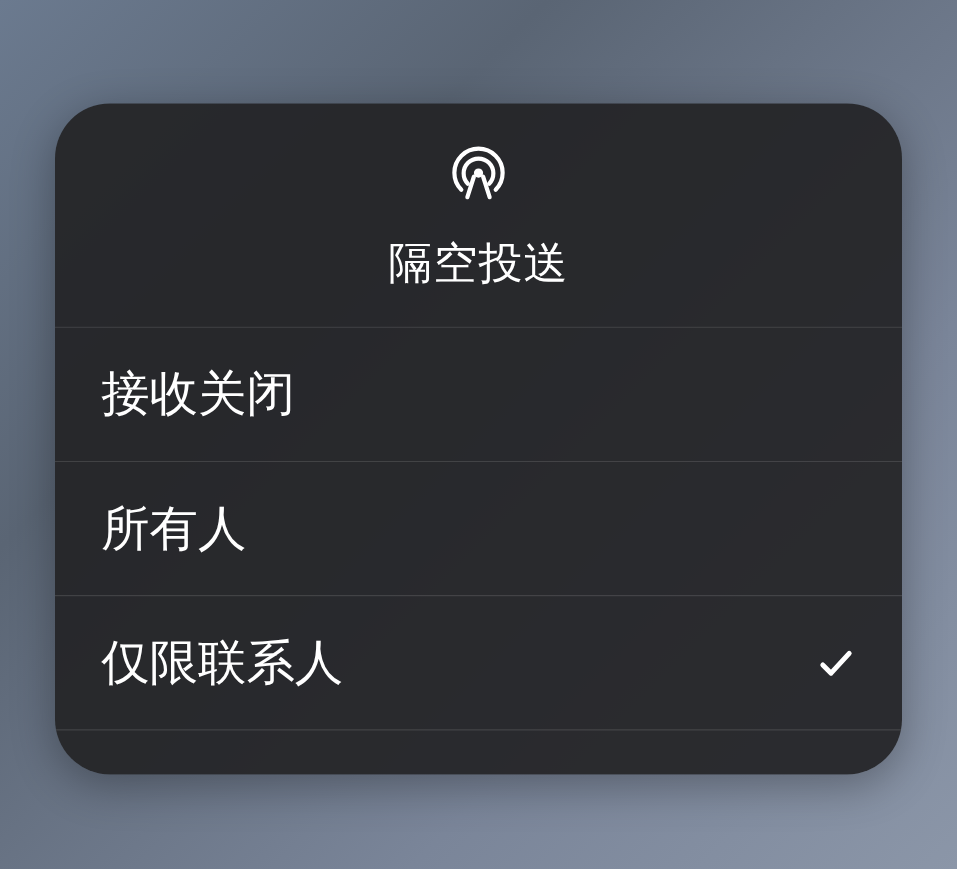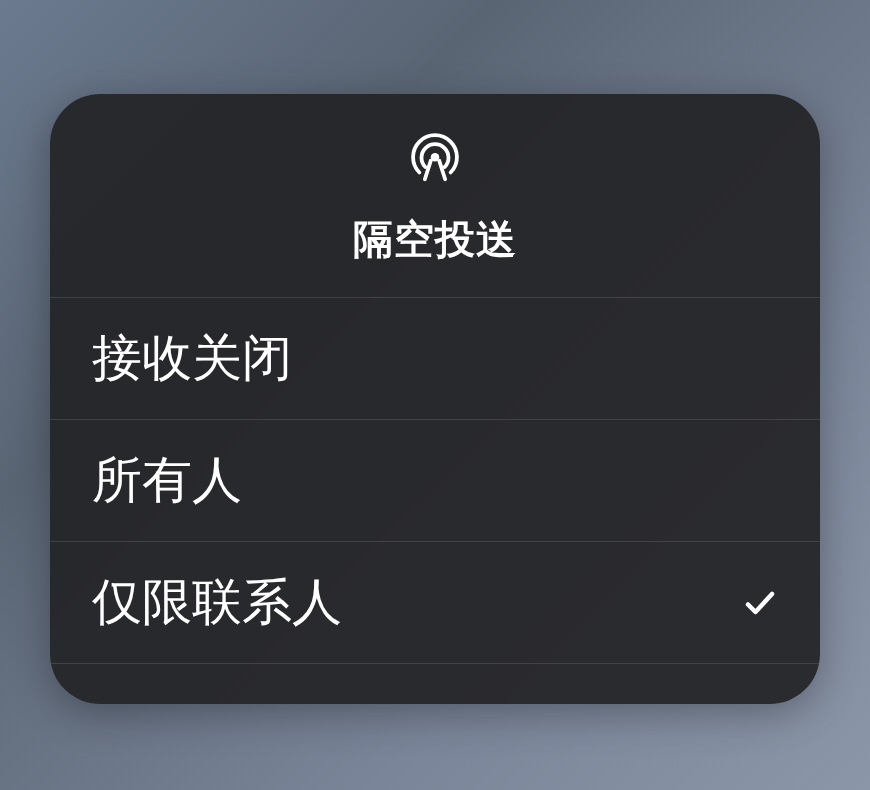--- a/index.html
+++ b/index.html
@@ -36,38 +36,38 @@
       width: 54px;
       height: 54px;
       margin-bottom: 26px;
       display: flex;
       align-items: center;
       justify-content: center;
     }
     .title {
       color: #ffffff;
       font-size: 40px;
-      font-weight: 700;
+      font-weight: 400;
       letter-spacing: 1px;
     }
     .option {
       display: flex;
       align-items: center;
       justify-content: space-between;
       padding: 0 42px;
       height: 122px;
       border-bottom: 1px solid rgba(255, 255, 255, 0.12);
       cursor: pointer;
     }
     .option:last-child {
       border-bottom: none;
     }
     .option-label {
       color: #ffffff;
-      font-size: 50px;
+      font-size: 44px;
       font-weight: 400;
     }
     .checkmark {
       width: 36px;
       height: 36px;
       display: flex;
       align-items: center;
       justify-content: center;
     }
     .checkmark.hidden {

